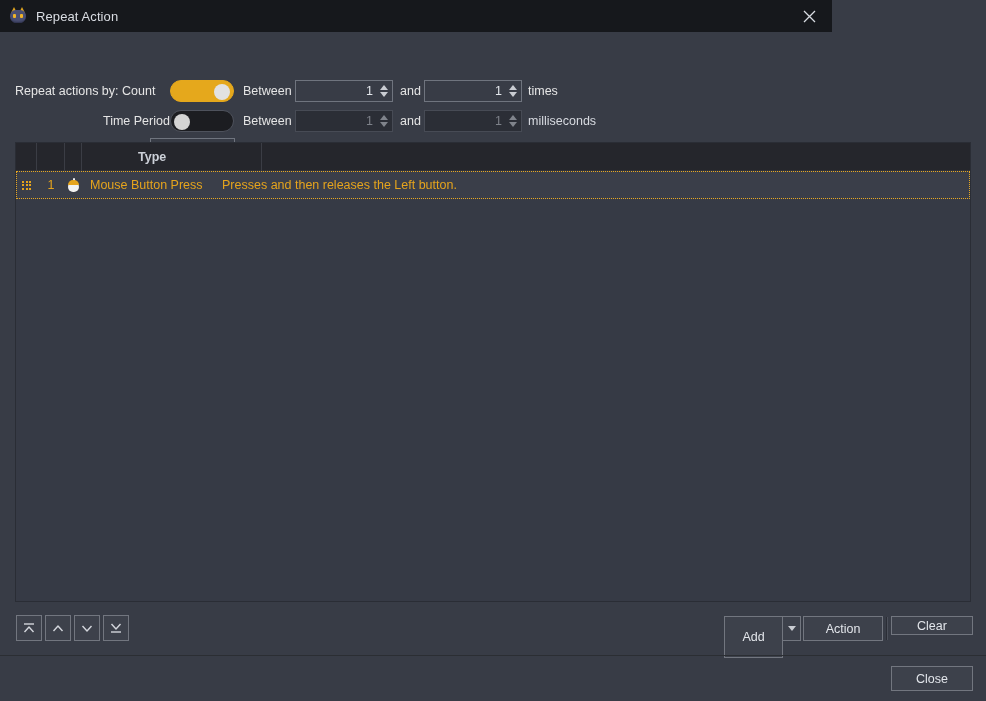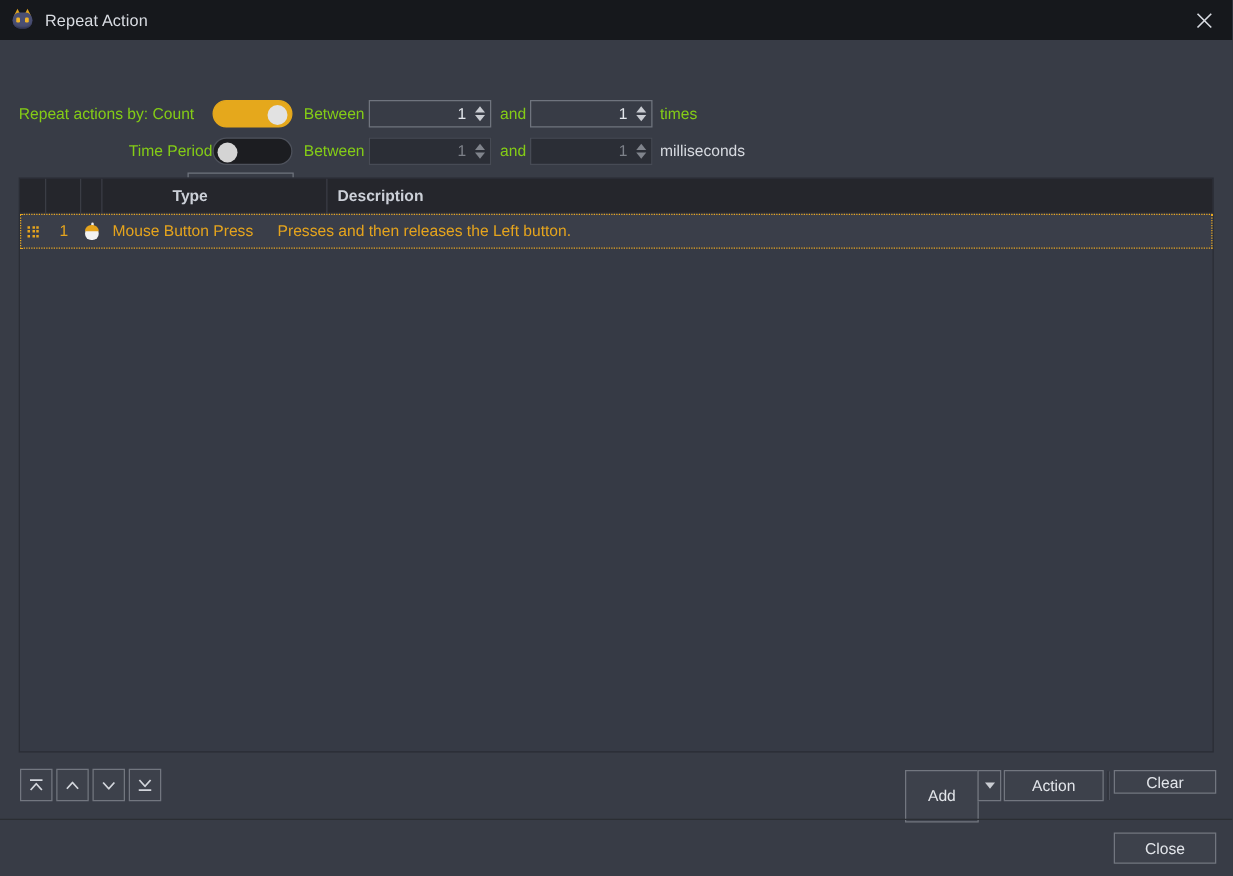--- a/index.html
+++ b/index.html
@@ -20,21 +20,21 @@
     position: relative;
     width: 986px;
     height: 701px;
     background: #383c46;
   }
 
   
   .titlebar {
     position: absolute;
     left: 0; top: 0;
-    width: 986px; height: 32px;
+    width: 832px; height: 32px;
     background: #16181c;
     display: flex;
     align-items: center;
   }
   .title-icon {
     width: 18px; height: 18px;
     margin-left: 9px;
     position: relative;
     flex: 0 0 auto;
   }
@@ -83,21 +83,21 @@
   .titlebar-close svg { display: block; }
 
   
   .options {
     position: absolute;
     left: 0; top: 32px;
     width: 986px; height: 104px;
   }
   .row-label {
     position: absolute;
-    color: #84cc16;
+    color: #e5e5e5;
     font-size: 12.5px;
     white-space: nowrap;
   }
   .lbl-count  { left: 15px;  top: 52px; }
   .lbl-time   { left: 103px; top: 82px; }
   .lbl-pause  { left: 15px;  top: 110px; }
   .lbl-btw1   { left: 243px; top: 52px; }
   .lbl-and1   { left: 400px; top: 52px; }
   .lbl-times  { left: 528px; top: 52px; }
   .lbl-btw2   { left: 243px; top: 82px; }
@@ -434,21 +434,20 @@
     </div>
     <div class="row-label lbl-ms3">milliseconds</div>
   </div>
 
   <div class="table">
     <div class="thead">
       <div class="th c0"></div>
       <div class="th c1"></div>
       <div class="th c2"></div>
       <div class="th c3">Type</div>
-      <div class="th c4">Description</div>
     </div>
     <div class="tbody">
       <div class="trow selected">
         <div class="td c0">
           <div class="drag-handle">
             <span></span>
               <span></span>
               <span></span>
             <span></span>
               <span></span>

